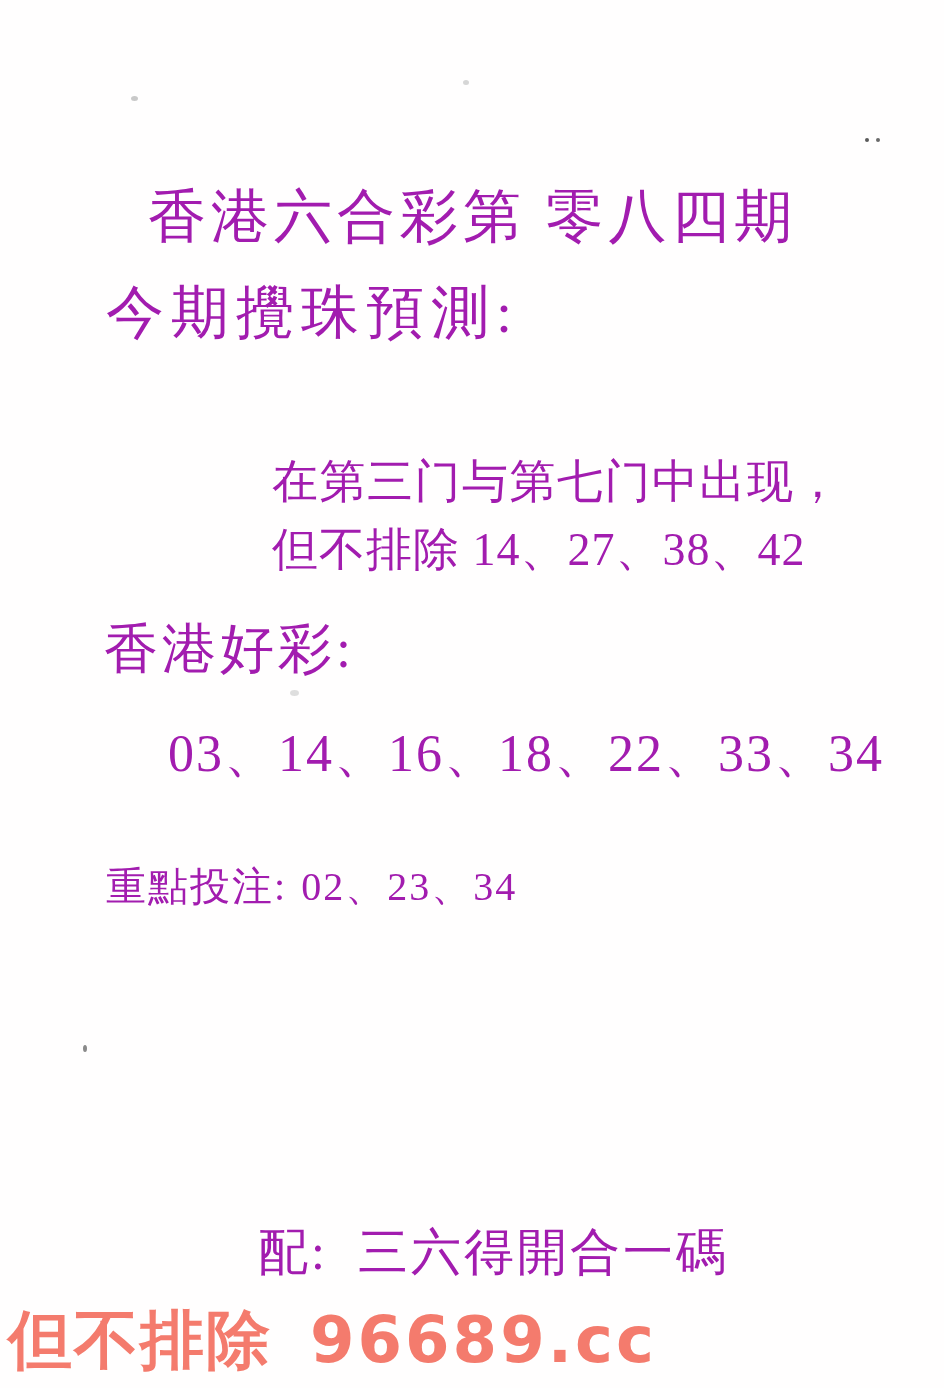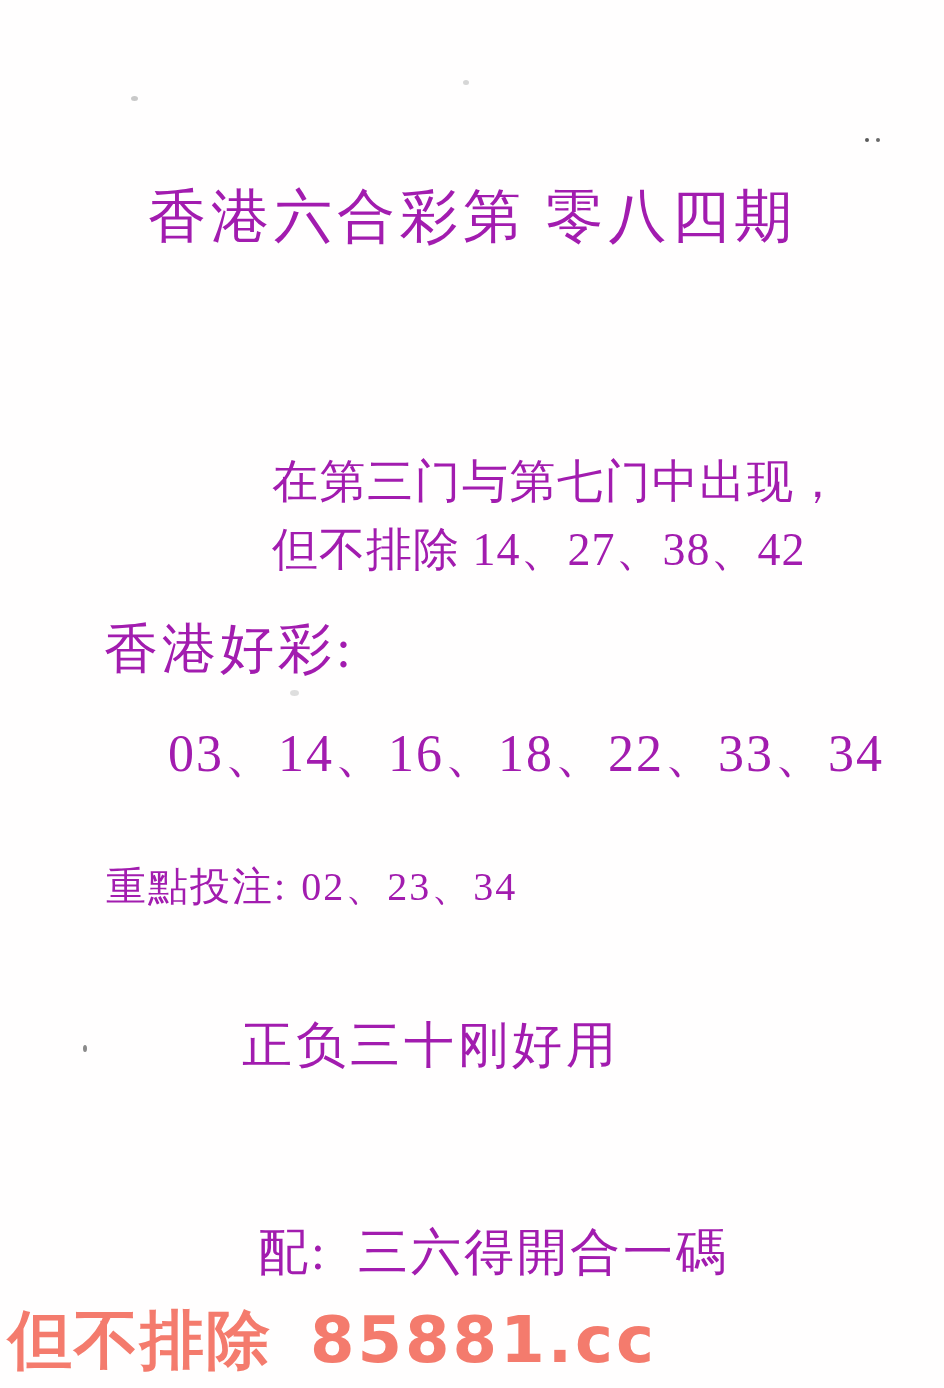--- a/index.html
+++ b/index.html
@@ -70,44 +70,44 @@
   .speck-e { left: 83px;  top: 1045px; width: 4px; height: 7px; background: #8a8a8a; }
   .speck-f { left: 290px; top: 690px; width: 9px; height: 6px; background: #dedede; }
 </style>
 </head>
 <body>
 
 <div class="page" style="color: rgb(22, 22, 22);">
 
   <div class="line title">香港六合彩第 零八四期</div>
 
+  <div class="line subtitle">今期攪珠預測:</div>
 
 
   <div class="line pred2">在第三门与第七门中出现，</div>
 
   <div class="line pred3">但不排除 14、27、38、42</div>
 
   <div class="line must-label">香港好彩:</div>
 
   <div class="line must-nums">03、14、16、18、22、33、34</div>
 
   <div class="line key-bets">
     <span>重點投注:</span><span class="nums">02、23、34</span>
   </div>
 
 
-  <div class="line tip1">正负三十刚好用</div>
 
 
   <div class="line match">
     <span>配:</span><span class="match-text">三六得開合一碼</span>
   </div>
 
   <div class="footer" style="color: rgb(244, 123, 109);">
-    <span>但不排除</span><span class="site">85881.cc</span>
+    <span>但不排除</span><span class="site">96689.cc</span>
   </div>
 
   <div class="speck speck-a"></div>
   <div class="speck speck-b"></div>
   <div class="speck speck-c"></div>
   <div class="speck speck-d"></div>
   <div class="speck speck-e"></div>
   <div class="speck speck-f"></div>
 
 </div>

